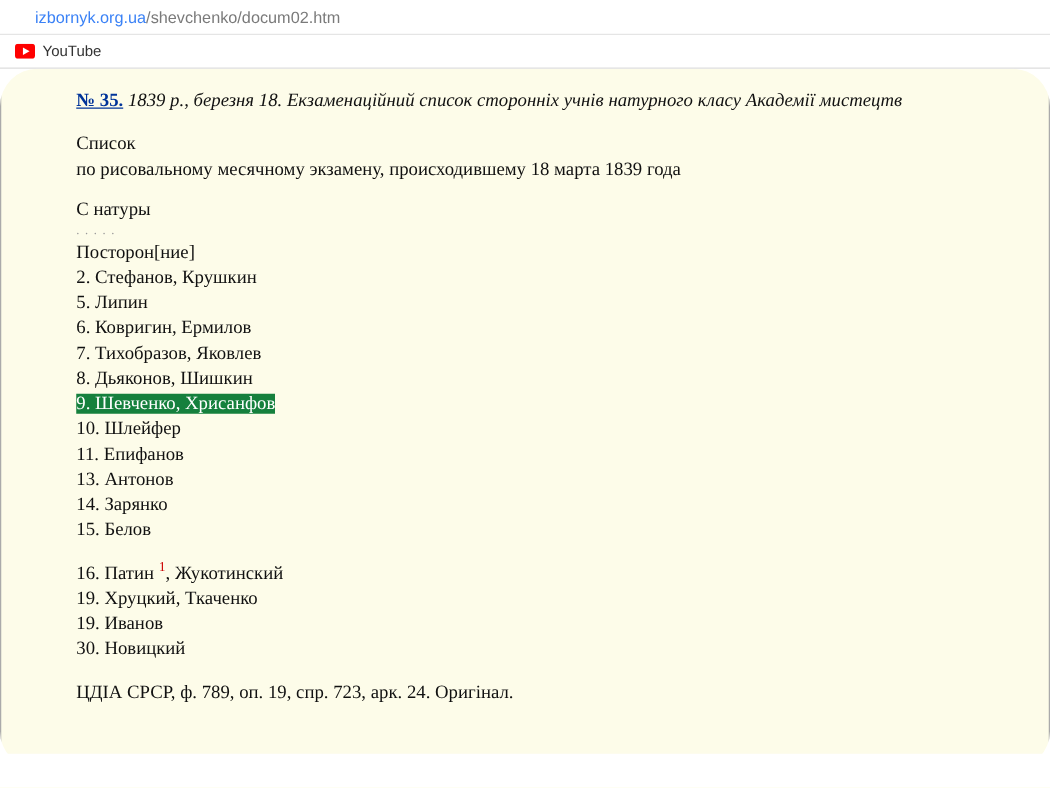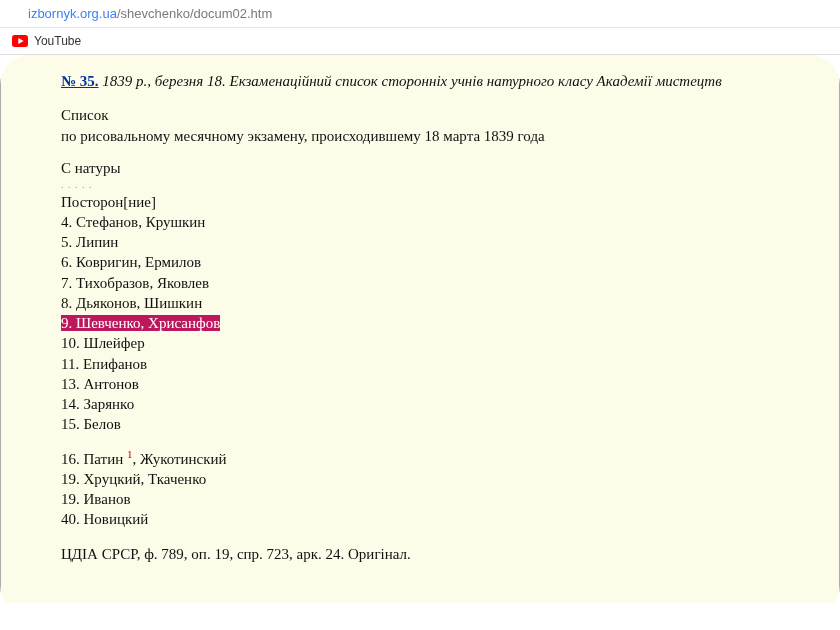--- a/index.html
+++ b/index.html
@@ -9,21 +9,21 @@
   .omni-path{color:#7a7a7a;}
   .bookmarks{display:flex;gap:6px;padding:6px 12px;font-size:12px;color:#333;}
   .yt-icon{display:inline-flex;align-items:center;}
   .yt-icon svg{width:16px;height:12px;}
   .viewport{height:560px;overflow:auto;border-radius:30px;}
   .page{margin:0 auto;max-width:760px;background:#fdfce9;border-left:1px solid #aaa;border-right:1px solid #aaa;padding:16px 30px 24px 60px;font-family:"Times New Roman",Georgia,serif;font-size:15px;color:#111;line-height:1.35;}
   .doc-head{margin-bottom:14px;}
   .doc-num{color:#003399;font-weight:bold;text-decoration:underline;}
   .doc-title{font-style:italic;}
   .blk{margin:0;}
-  .sel{background:#be185d;color:#fff;text-align:center;}
+  .sel{background:#15803d;color:#fff;text-align:center;}
   .fn-mark{color:#c00;font-size:11px;vertical-align:super;}
   .archive{margin-top:14px;}
   .row{display:block;}
   .spacer{height:12px;}
 </style>
 </head>
 <body>
 
 <div class="chrome-bar">
   <div class="omnibox">
@@ -48,35 +48,35 @@
       <span class="doc-title">1839 р., березня 18. Екзаменаційний список сторонніх учнів натурного класу Академії мистецтв</span>
     </div>
 
     <p class="blk">Список</p>
     <p class="blk">по рисовальному месячному экзамену, происходившему 18 марта 1839 года</p>
     <div class="spacer"></div>
     <p class="blk">С натуры</p>
     <p class="blk" style="color:#999;font-size:10px;letter-spacing:1px;">. . . . .</p>
     <p class="blk">Посторон[ние]</p>
 
-    <span class="row">4. Стефанов, Крушкин</span>
+    <span class="row">2. Стефанов, Крушкин</span>
     <span class="row">5. Липин</span>
     <span class="row">6. Ковригин, Ермилов</span>
     <span class="row">7. Тихобразов, Яковлев</span>
     <span class="row">8. Дьяконов, Шишкин</span>
     <span class="row"><span class="sel">9. Шевченко, Хрисанфов</span></span>
     <span class="row">10. Шлейфер</span>
     <span class="row">11. Епифанов</span>
     <span class="row">13. Антонов</span>
     <span class="row">14. Зарянко</span>
     <span class="row">15. Белов</span>
     <div class="spacer"></div>
     <span class="row">
       <span>16. Патин </span><span class="fn-mark">1</span><span>, Жукотинский</span>
     </span>
     <span class="row">19. Хруцкий, Ткаченко</span>
     <span class="row">19. Иванов</span>
-    <span class="row">40. Новицкий</span>
+    <span class="row">30. Новицкий</span>
 
     <p class="archive">ЦДІА СРСР, ф. 789, оп. 19, спр. 723, арк. 24. Оригінал.</p>
 
   </div>
 </div>
 
 </body></html>

